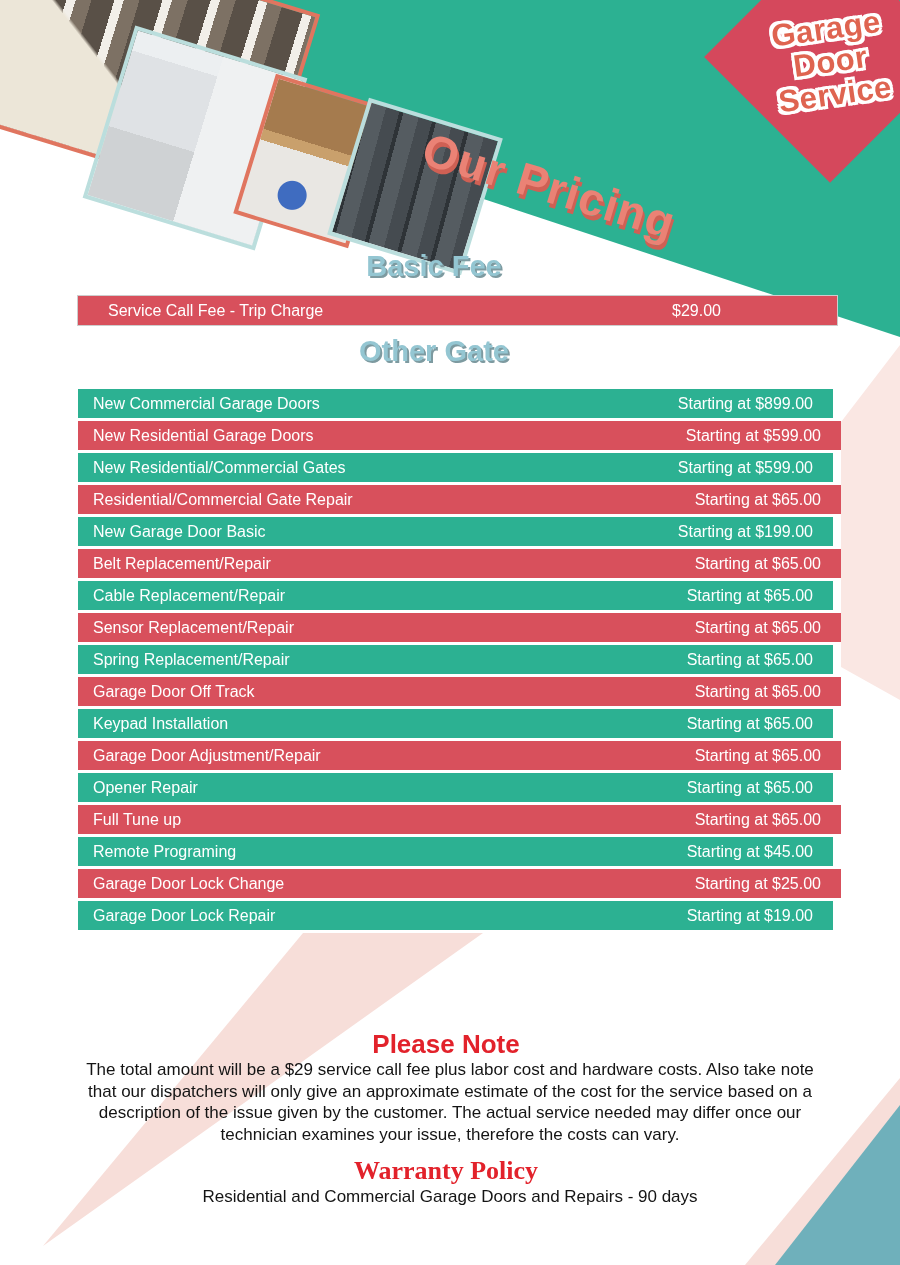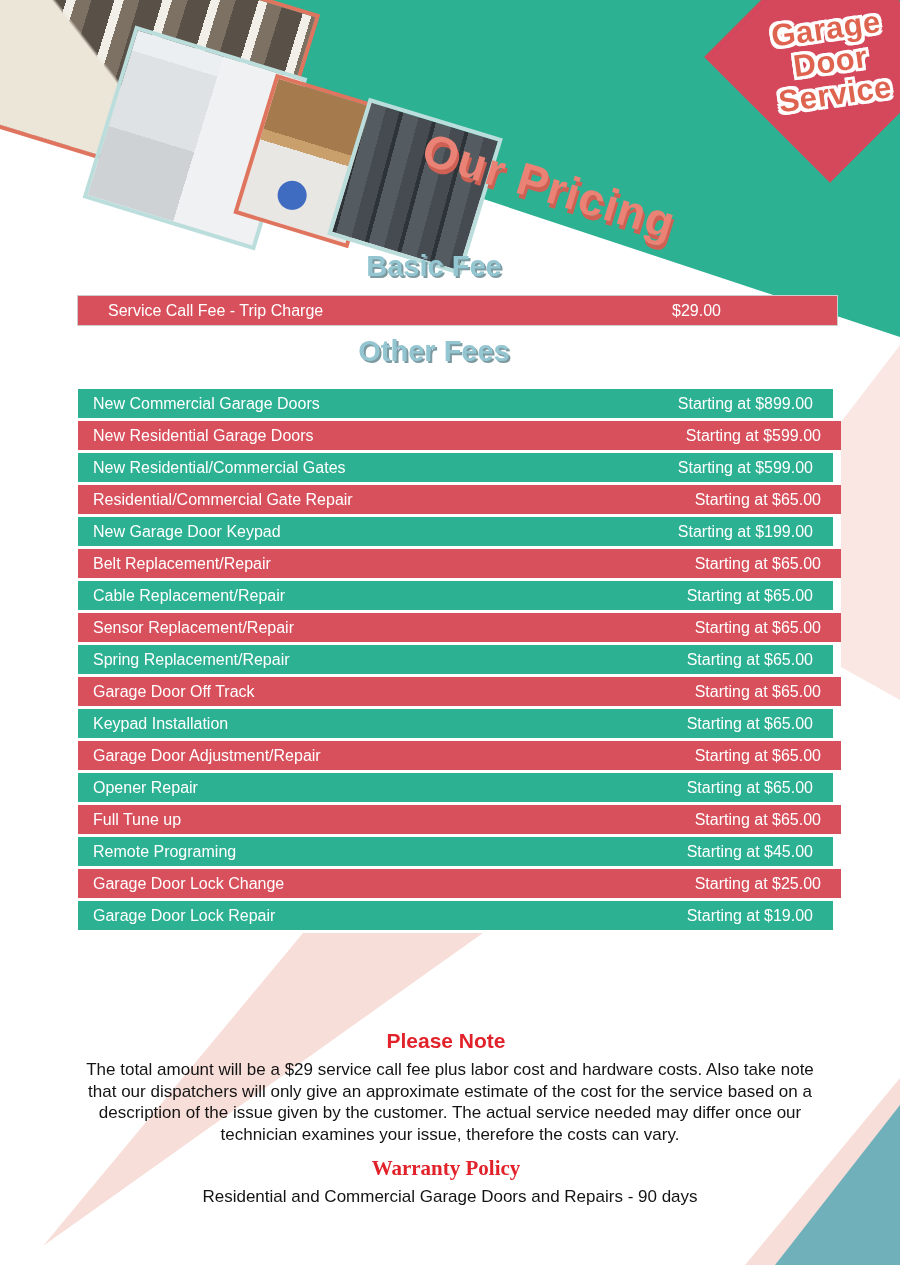--- a/index.html
+++ b/index.html
@@ -114,21 +114,21 @@
   
   .disclaimer,.note-text,.warranty-text{
     position:absolute;left:78px;width:744px;margin:0;text-align:center;z-index:2;
     font-size:17px;line-height:21.5px;color:#141414;
   }
   .disclaimer{top:948px;}
   .note-text{top:1059px;}
   .warranty-text{top:1186px;}
   .red-heading{
     position:absolute;left:0;width:892px;margin:0;text-align:center;z-index:2;
-    font-size:21px;font-weight:bold;color:var(--accent-red,#e2222b);
+    font-size:26px;font-weight:bold;color:var(--accent-red,#e2222b);
   }
   .please-note-heading{top:1029px;}
   .warranty-heading{top:1156px;font-family:Liberation Serif, serif;}
 </style>
 </head>
 <body>
 
 <div class="page">
 
   <div class="teal-header"></div>
@@ -150,40 +150,40 @@
   </div>
 
   <div class="our-pricing">Our Pricing</div>
 
   <h2 class="section-heading basic-heading">Basic Fee</h2>
   <div class="fee-bar">
     <span class="fee-label">Service Call Fee - Trip Charge</span>
     <span class="basic-price">$29.00</span>
   </div>
 
-  <h2 class="section-heading other-heading">Other Fees</h2>
+  <h2 class="section-heading other-heading">Other Gate</h2>
   <div class="fee-table" id="fee-table">
       <div class="fee-row row-teal">
     <span class="fee-label">New Commercial Garage Doors</span>
     <span class="fee-price">Starting at $899.00</span>
   </div>
       <div class="fee-row row-red">
     <span class="fee-label">New Residential Garage Doors</span>
     <span class="fee-price">Starting at $599.00</span>
   </div>
       <div class="fee-row row-teal">
     <span class="fee-label">New Residential/Commercial Gates</span>
     <span class="fee-price">Starting at $599.00</span>
   </div>
       <div class="fee-row row-red">
     <span class="fee-label">Residential/Commercial Gate Repair</span>
     <span class="fee-price">Starting at $65.00</span>
   </div>
       <div class="fee-row row-teal">
-    <span class="fee-label">New Garage Door Keypad</span>
+    <span class="fee-label">New Garage Door Basic</span>
     <span class="fee-price">Starting at $199.00</span>
   </div>
       <div class="fee-row row-red">
     <span class="fee-label">Belt Replacement/Repair</span>
     <span class="fee-price">Starting at $65.00</span>
   </div>
       <div class="fee-row row-teal">
     <span class="fee-label">Cable Replacement/Repair</span>
     <span class="fee-price">Starting at $65.00</span>
   </div>

